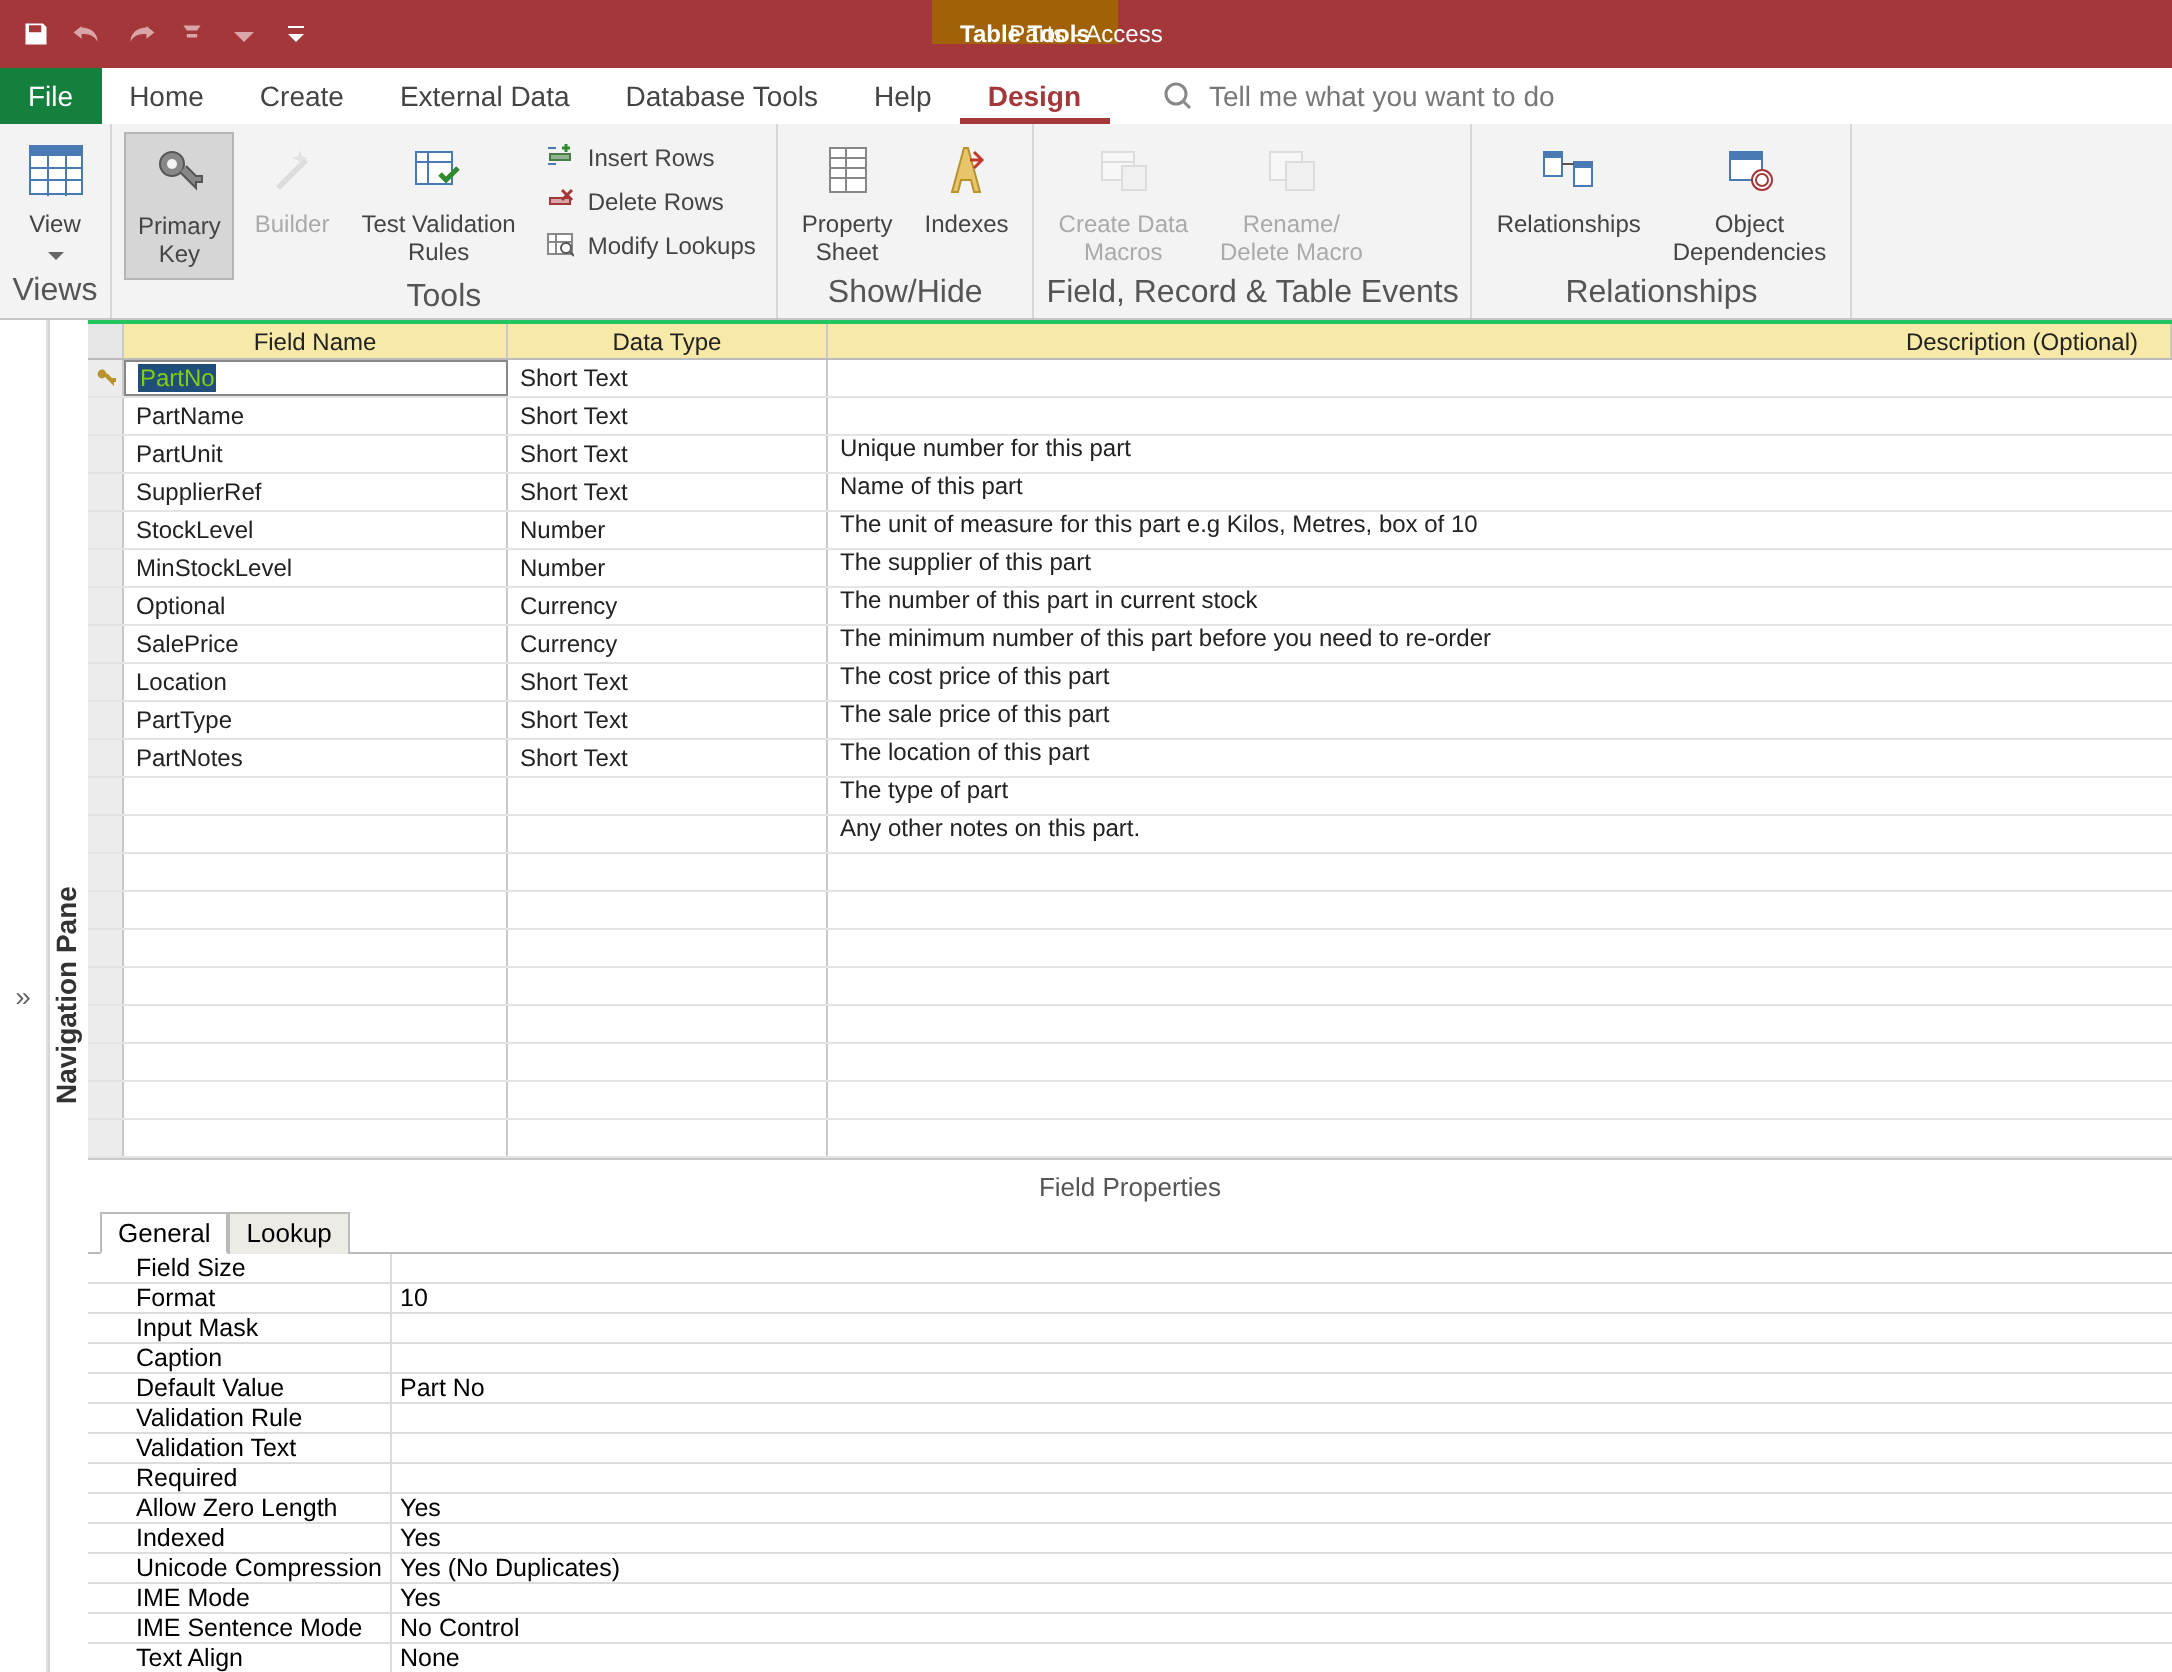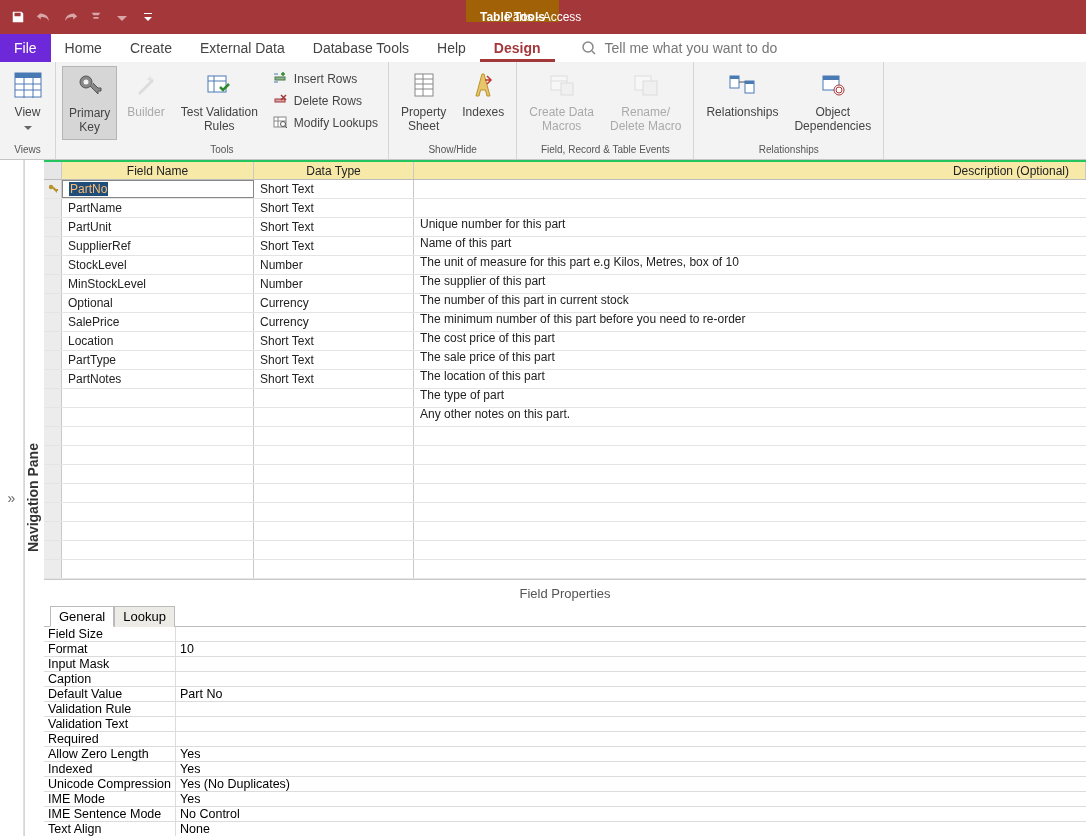--- a/index.html
+++ b/index.html
@@ -9,29 +9,29 @@
 .titlebar { height: 34px; background: #a4373a; color: #fff; display: flex; align-items: center; font-size: 12px; }
 .qat { display: flex; align-items: center; padding: 0 6px; gap: 2px; }
 .qat-btn { width: 24px; height: 24px; display: flex; align-items: center; justify-content: center; cursor: pointer; }
 .qat-btn svg { fill: #fff; }
 .table-tools { position: absolute; left: 466px; top: 0; height: 12px; background: #a16207; padding: 10px 14px 12px; font-size: 12px; font-weight: bold; }
 .app-title { position: absolute; left: 0; right: 0; text-align: center; pointer-events: none; }
 
 
 .menubar { height: 28px; display: flex; align-items: center; background: #fff; border-bottom: 0; font-size: 14px; color: #444; }
 .menu-item { padding: 6px 14px; cursor: pointer; }
-.file-tab { background: #6d28d9; color: #fff; padding: 6px 14px; }
+.file-tab { background: #15803d; color: #fff; padding: 6px 14px; }
 .menu-item.active { color: #a4373a; border-bottom: 3px solid #a4373a; padding-bottom: 3px; font-weight: 600; }
 .tell-me { display: flex; align-items: center; gap: 8px; color: #777; margin-left: 26px; }
 
 
 .ribbon { height: 98px; background: #f3f3f3; border-bottom: 1px solid #c5c5c5; display: flex; font-size: 12px; color: #444; }
 .ribbon-group { border-right: 1px solid #d6d6d6; display: flex; flex-direction: column; justify-content: space-between; padding: 4px 6px 2px; }
 .ribbon-group-content { display: flex; align-items: flex-start; gap: 4px; flex: 1; }
-.ribbon-group-label { text-align: center; font-size: 10px; color: #555; padding-bottom: 2px; }
+.ribbon-group-label { text-align: center; font-size: 16px; color: #555; padding-bottom: 2px; }
 .big-btn { display: flex; flex-direction: column; align-items: center; justify-content: flex-start; width: auto; min-width: 40px; padding: 4px 6px; cursor: pointer; text-align: center; line-height: 1.15; gap: 6px; }
 .big-btn.active { background: #d6d6d6; border: 1px solid #b5b5b5; }
 .big-btn .ic { width: 34px; height: 30px; display: flex; align-items: center; justify-content: center; }
 .big-btn.disabled, .small-btn.disabled { color: #aaa; }
 .big-btn.disabled svg { opacity: .4; }
 .small-col { display: flex; flex-direction: column; gap: 2px; padding-top: 2px; }
 .small-btn { display: flex; align-items: flex-end; gap: 6px; padding: 2px 4px; cursor: pointer; white-space: nowrap; }
 .small-btn .ic { width: 16px; height: 16px; display: flex; align-items: center; justify-content: center; }
 
 
@@ -44,33 +44,33 @@
 .design-grid { flex: 0 0 auto; border-top: 2px solid #22c55e; font-size: 12px; color: #222; }
 .dg-header { display: flex; background: #f7e9a7; border-bottom: 1px solid #bbb; height: 18px; }
 .dg-header div, .dg-row div { border-right: 1px solid #c9c9c9; padding: 0 6px; display: flex; align-items: center; }
 .dg-sel { width: 18px; background: #e6e6e6; padding: 0 !important; justify-content: center; }
 .dg-fname { width: 192px; justify-content: center; font-weight: 400; }
 .dg-dtype { width: 160px; justify-content: center; }
 .dg-desc { flex: 1; justify-content: flex-end; padding-right: 16px !important; }
 .dg-row { display: flex; height: 19px; border-bottom: 1px solid #e4e4e4; }
 .dg-row .dg-sel { background: #ececec; }
 .dg-row.sel .dg-fname-cell { border: 1px solid #888; }
-.dg-row.sel .dg-fname-cell span { background: #1e4e79; color: #fdba74; padding: 0 1px; }
+.dg-row.sel .dg-fname-cell span { background: #1e4e79; color: #84cc16; padding: 0 1px; }
 .dg-fname-cell { width: 192px; justify-content: flex-start; }
 .dg-dtype-cell { width: 160px; justify-content: flex-start; }
 .dg-desc-cell { flex: 1; justify-content: flex-start; border-right: none !important; margin-top: 44px; }
 
 
 .fp-header { text-align: center; font-size: 13px; color: #555; padding: 6px 0 4px; border-top: 1px solid #c9c9c9; }
 .fp-tabs { display: flex; gap: 0; padding-left: 6px; font-size: 13px; position: relative; top: 1px; }
 .fp-tab { border: 1px solid #bbb; border-bottom: none; padding: 2px 8px; background: #ecebe6; cursor: pointer; }
 .fp-tab.active { background: #fff; border-bottom: 1px solid #fff; }
 .fp-table { border-top: 1px solid #bbb; font-size: 12.5px; }
 .fp-row { display: flex; height: 15px; border-bottom: 1px solid #dcdcdc; }
-.fp-label { width: 132px; border-right: 1px solid #dcdcdc; padding: 0 4px; display: flex; align-items: center; }
+.fp-label { width: 132px; border-right: 1px solid #dcdcdc; padding: 0 4px; display: flex; align-items: center; margin-left: 20px; }
 .fp-value { flex: 1; padding: 0 4px; display: flex; align-items: center; margin-top: 22px; }
 
 svg { display: block; }
 </style>
 </head>
 <body>
 
 <div class="titlebar">
   <div class="qat">
     <div class="qat-btn">

